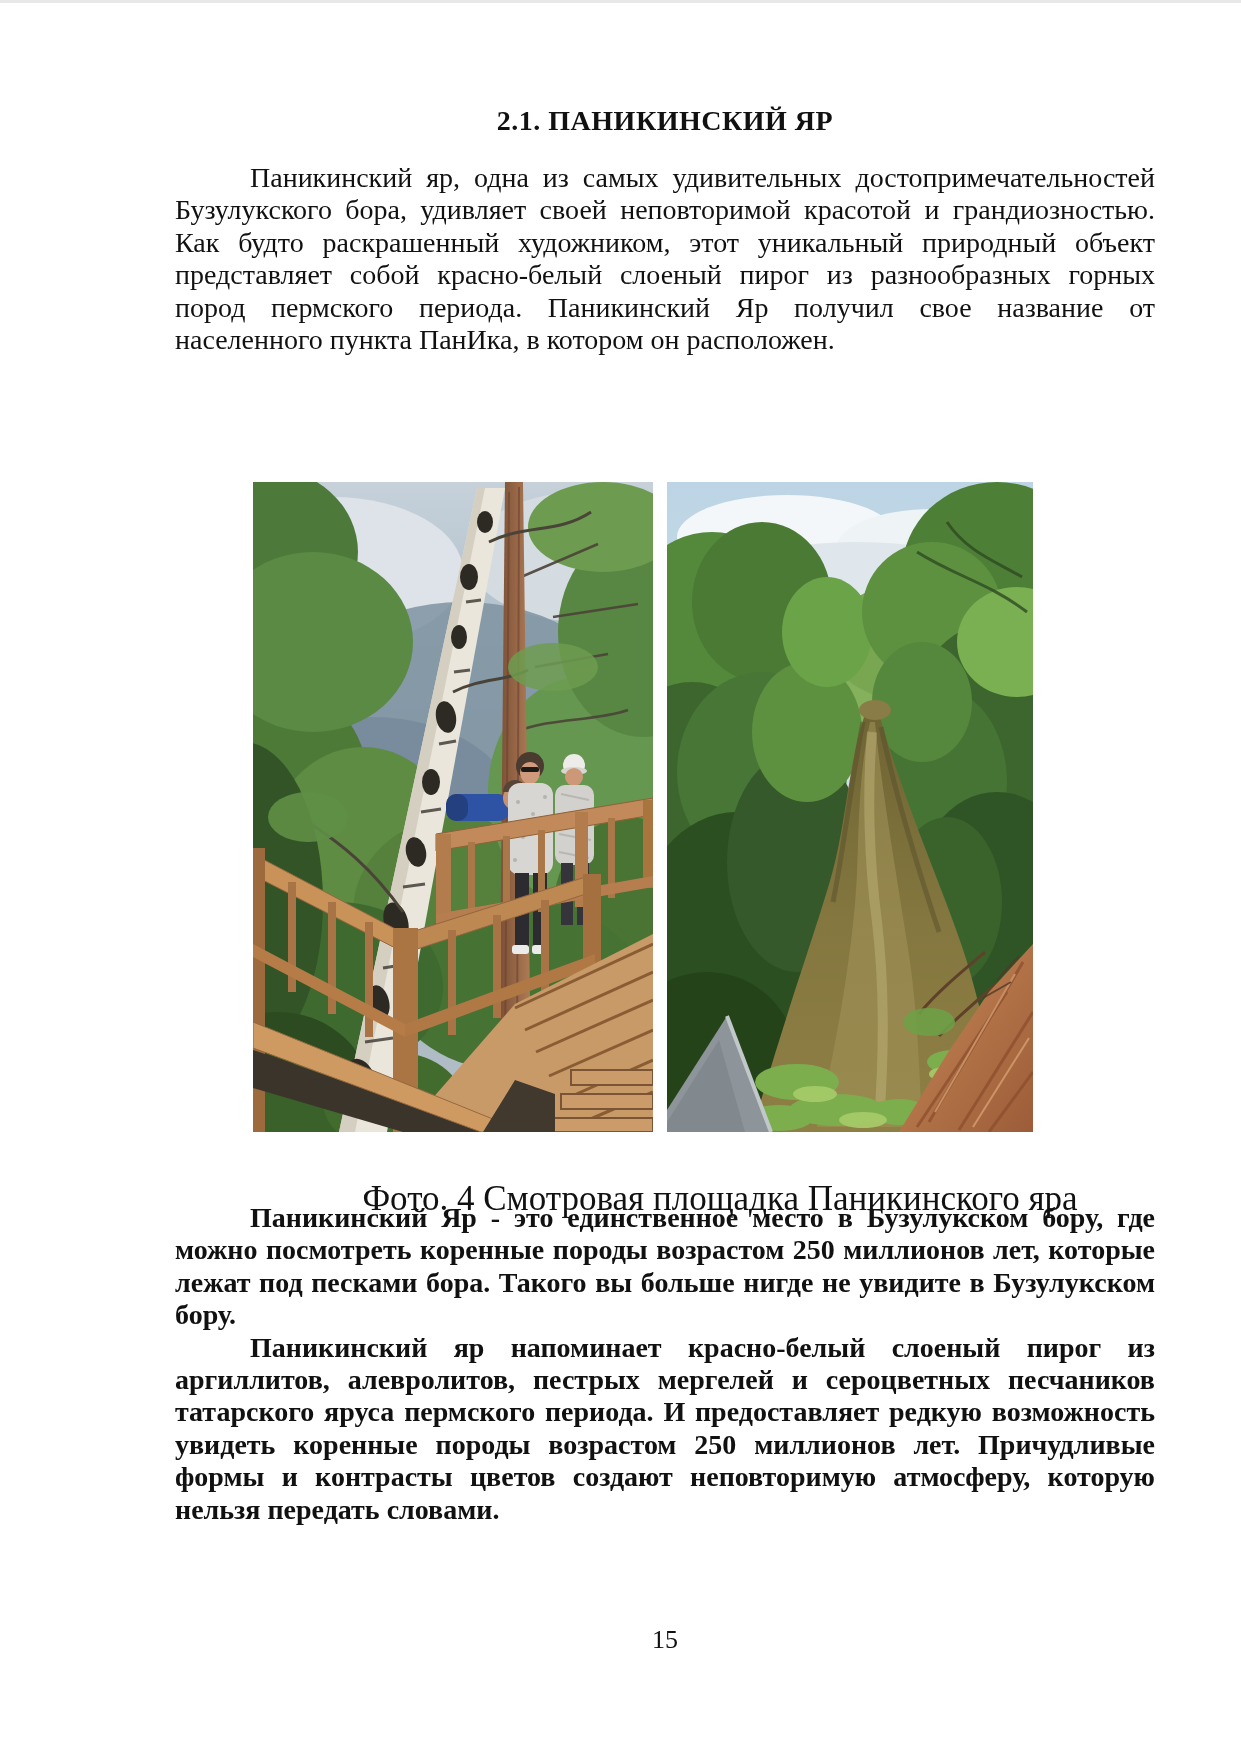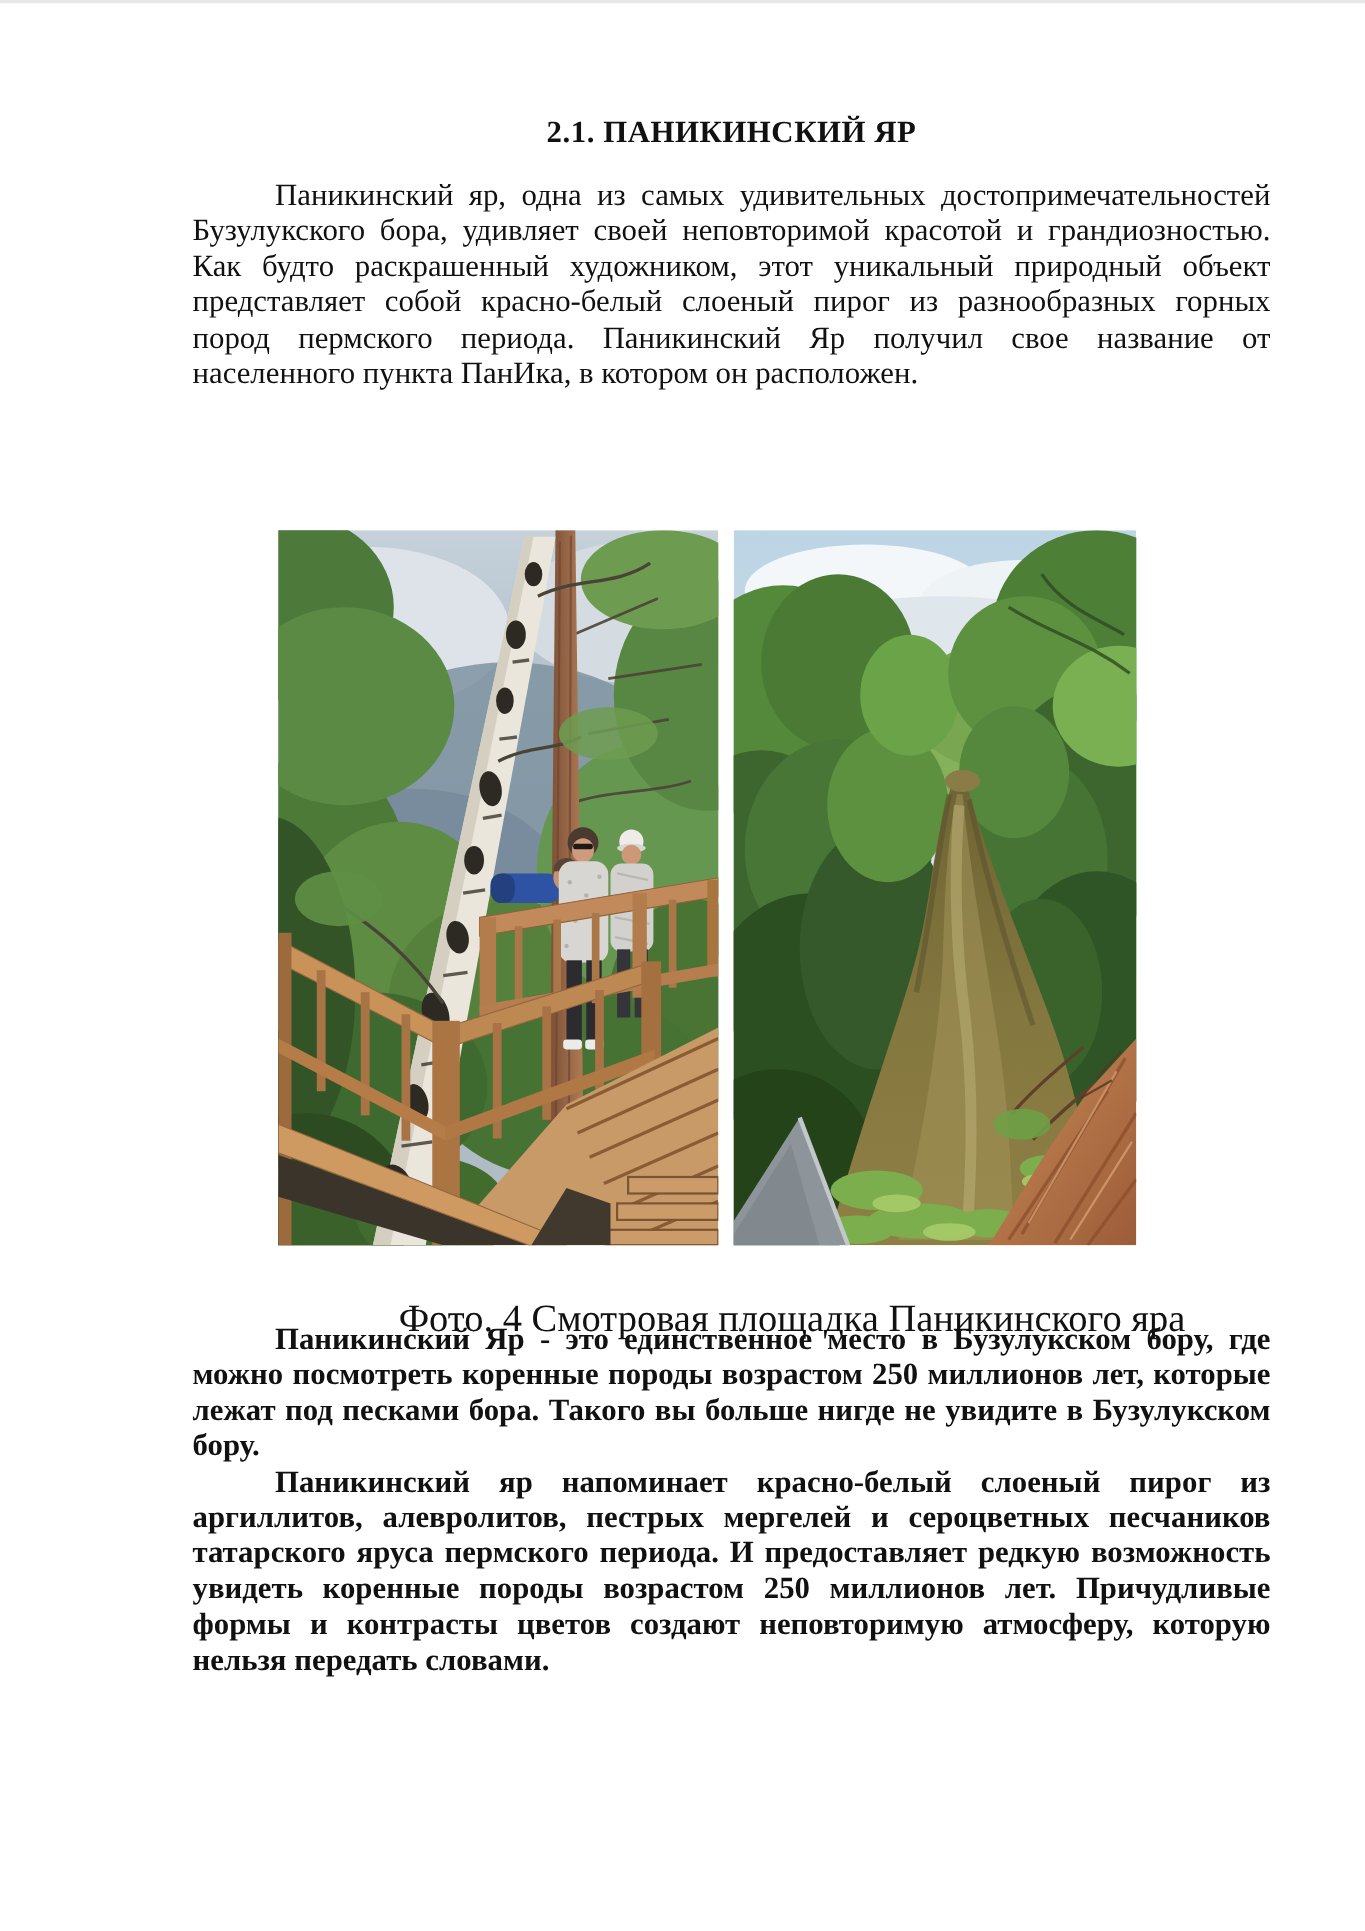--- a/index.html
+++ b/index.html
@@ -336,14 +336,15 @@
     </div>
   </div>
 
   <div class="caption">Фото. 4 Смотровая площадка Паникинского яра</div>
 
   <div class="text-block bottom">
     <p>Паникинский Яр - это единственное место в Бузулукском бору, где можно посмотреть коренные породы возрастом 250 миллионов лет, которые лежат под песками бора. Такого вы больше нигде не увидите в Бузулукском бору.</p>
     <p>Паникинский яр напоминает красно-белый слоеный пирог из аргиллитов, алевролитов, пестрых мергелей и сероцветных песчаников татарского яруса пермского периода. И предоставляет редкую возможность увидеть коренные породы возрастом 250 миллионов лет. Причудливые формы и контрасты цветов создают неповторимую атмосферу, которую нельзя передать словами.</p>
   </div>
 
+  <div class="page-number">15</div>
 
 </div>
 
 </body></html>

